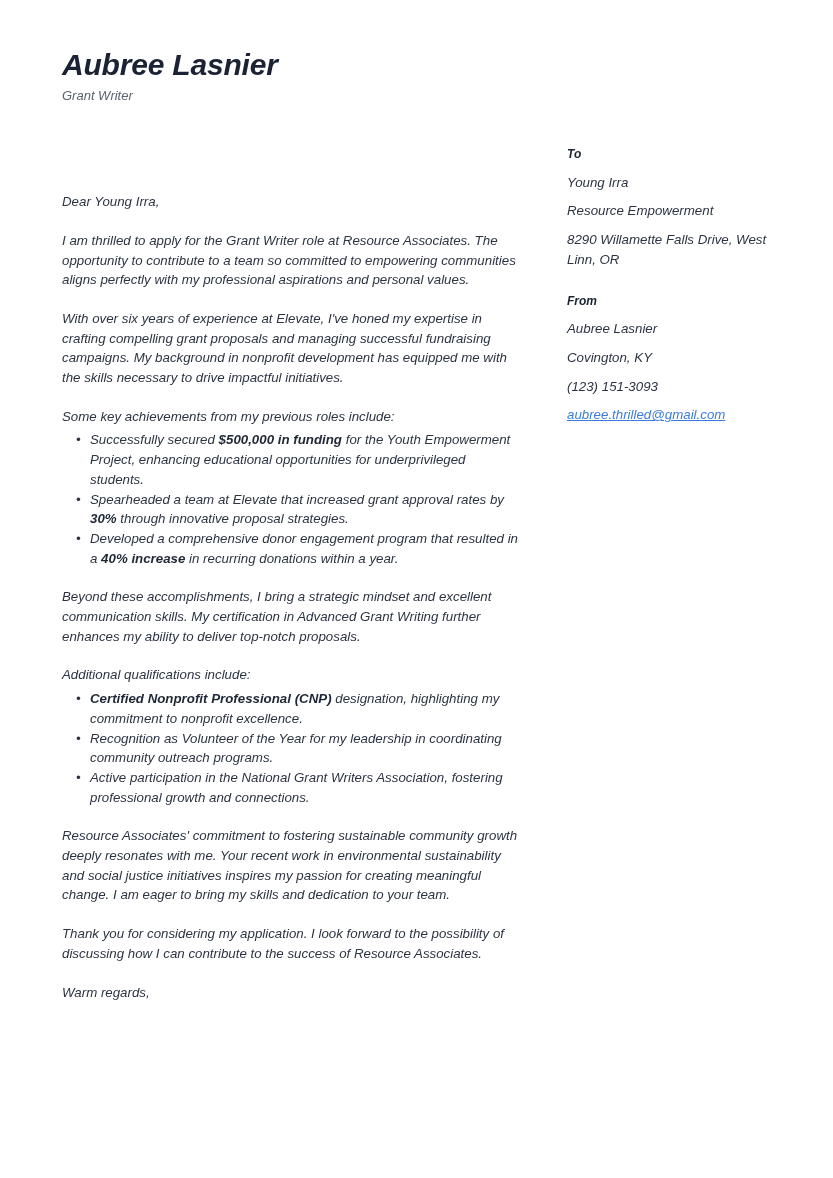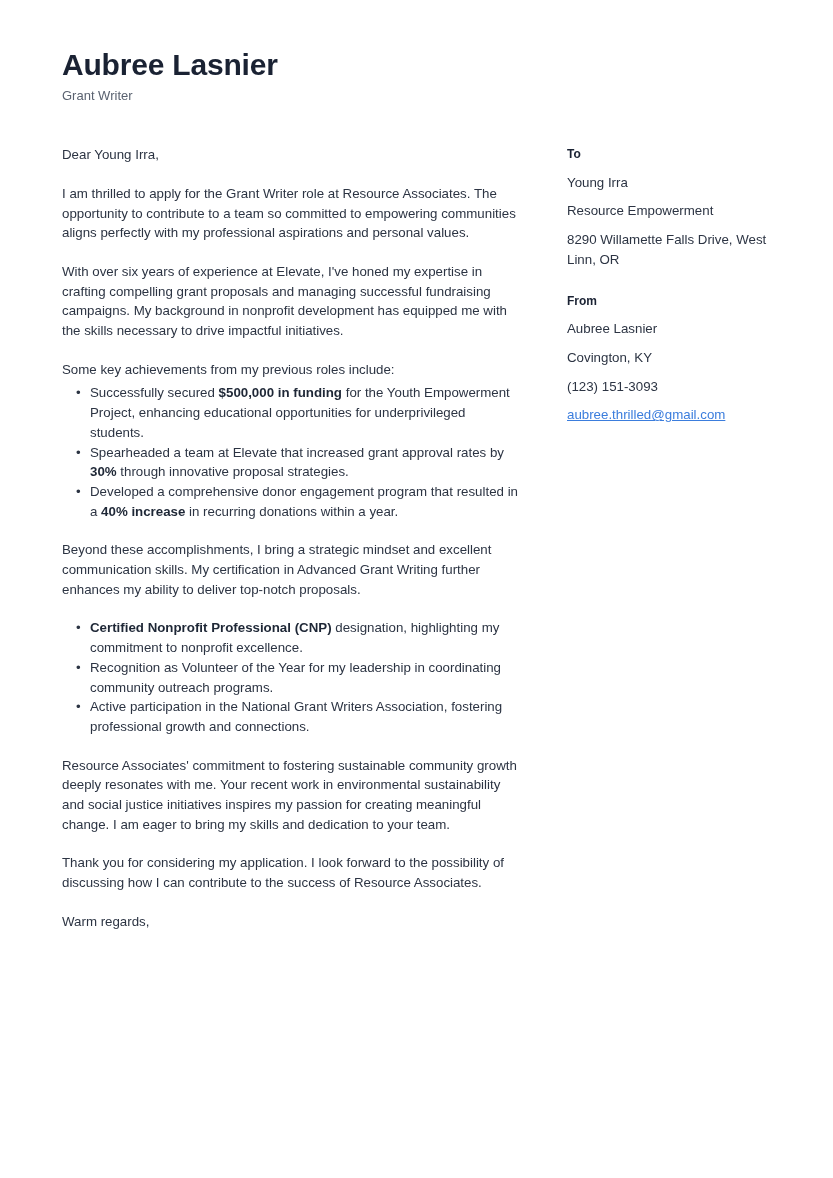--- a/index.html
+++ b/index.html
@@ -14,20 +14,21 @@
     color: #2c3443;
     -webkit-font-smoothing: antialiased;
   }
   .page {
     position: relative;
     width: 833px;
     height: 1178px;
     box-sizing: border-box;
     padding: 48px 62px 0 62px;
     background: #ffffff;
+    font-style: italic;
   }
   
   .header {
     margin-bottom: 42px;
   }
   .name {
     font-size: 30px;
     font-weight: bold;
     color: #1a2233;
     letter-spacing: -0.2px;
@@ -41,20 +42,21 @@
     margin: 0;
   }
   
   .columns {
     display: flex;
     align-items: flex-start;
   }
   .col-left {
     width: 460px;
     flex: 0 0 460px;
+    margin-top: 47px;
   }
   .col-spacer {
     flex: 0 0 45px;
   }
   .col-right {
     width: 212px;
     flex: 0 0 212px;
     padding-top: 2px;
   }
   
@@ -148,20 +150,21 @@
       <p class="tight">Some key achievements from my previous roles include:</p>
 
       <ul>
         <li><span>Successfully secured </span><b>$500,000 in funding</b><span> for the Youth Empowerment Project, enhancing educational opportunities for underprivileged students.</span></li>
         <li><span>Spearheaded a team at Elevate that increased grant approval rates by </span><b>30%</b><span> through innovative proposal strategies.</span></li>
         <li><span>Developed a comprehensive donor engagement program that resulted in a </span><b>40% increase</b><span> in recurring donations within a year.</span></li>
       </ul>
 
       <p>Beyond these accomplishments, I bring a strategic mindset and excellent communication skills. My certification in Advanced Grant Writing further enhances my ability to deliver top-notch proposals.</p>
 
+      <p class="tight">Additional qualifications include:</p>
 
       <ul>
         <li><span></span><b>Certified Nonprofit Professional (CNP)</b><span> designation, highlighting my commitment to nonprofit excellence.</span></li>
         <li><span>Recognition as Volunteer of the Year for my leadership in coordinating community outreach programs.</span><b></b><span></span></li>
         <li><span>Active participation in the National Grant Writers Association, fostering professional growth and connections.</span><b></b><span></span></li>
       </ul>
 
       <p>Resource Associates' commitment to fostering sustainable community growth deeply resonates with me. Your recent work in environmental sustainability and social justice initiatives inspires my passion for creating meaningful change. I am eager to bring my skills and dedication to your team.</p>
 
       <p>Thank you for considering my application. I look forward to the possibility of discussing how I can contribute to the success of Resource Associates.</p>

